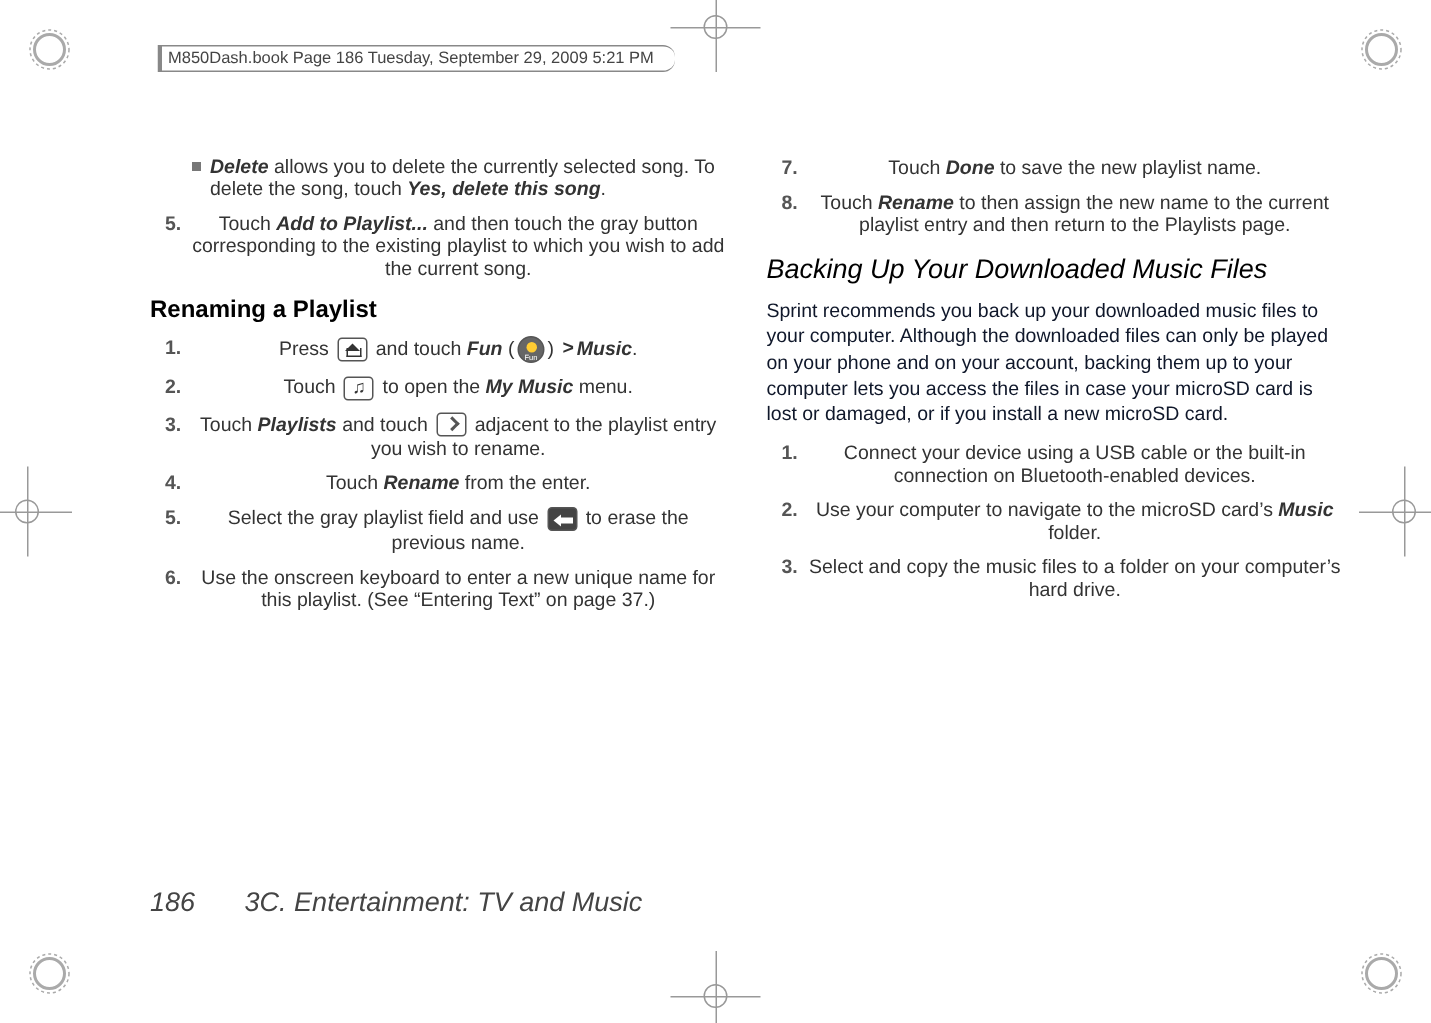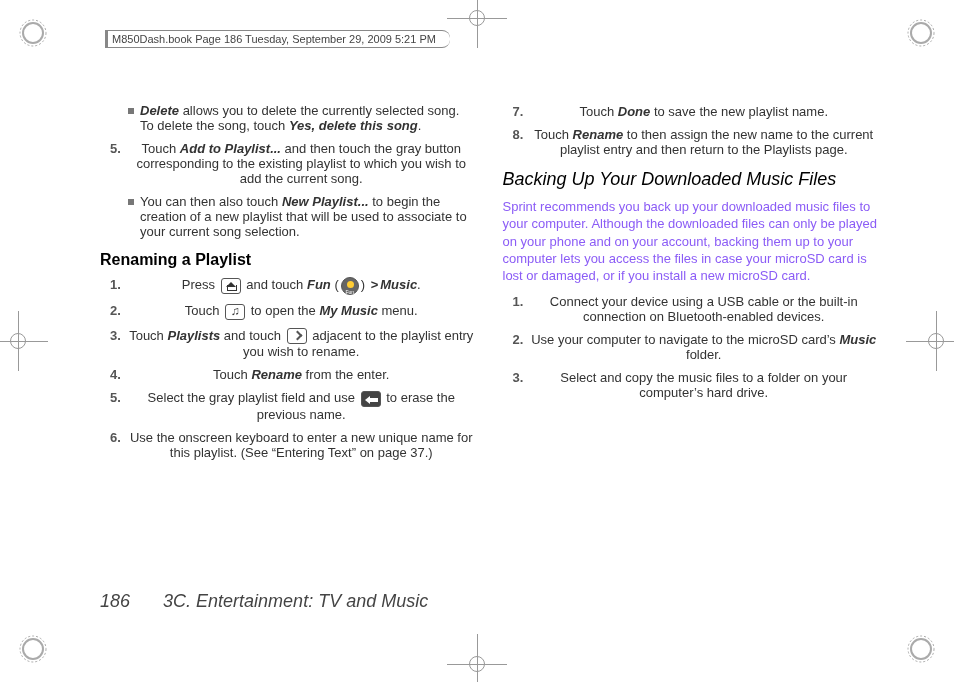--- a/index.html
+++ b/index.html
@@ -52,27 +52,27 @@
     padding: 2px 14px 2px 4px;
     border-left: 3px solid #888;
     border-radius: 0 8px 8px 0;
     text-align: right;
   }
 
   .page {
     position: absolute;
     top: 100px;
     left: 100px;
-    right: 77px;
+    right: 60px;
     height: 500px;
     display: flex;
     gap: 28px;
   }
   .col { flex: 1; }
-  .col p, .col li { line-height: 1.33; color: #8b5cf6; }
+  .col p, .col li { line-height: 1.33; color: #0f172a; }
   .bullet-item { display:flex; margin: 3px 0 8px 28px; }
   .bullet-dot { flex: 0 0 auto; width: 6px; height:6px; background:#777; margin:5px 6px 0 0; }
   .num-item { display:flex; margin: 4px 0 8px 10px; }
   .num-item .n { flex:0 0 18px; font-weight:bold; color:#555; }
   .num-item .t { flex:1;text-align:center; }
   .h2 {
     font-family: Arial, sans-serif;
     font-size: 16px;
     color: #000000;
     margin: 12px 0 8px 0;
@@ -174,26 +174,20 @@
       </div>
     </div>
 
     <div class="num-item">
       <div class="n">5.</div>
       <div class="t">
         <span>Touch </span><span class="ital">Add to Playlist...</span><span> and then touch the gray button corresponding to the existing playlist to which you wish to add the current song.</span>
       </div>
     </div>
 
-    <div class="bullet-item">
-      <div class="bullet-dot"></div>
-      <div>
-        <span>You can then also touch </span><span class="ital">New Playlist...</span><span> to begin the creation of a new playlist that will be used to associate to your current song selection.</span>
-      </div>
-    </div>
 
     <div class="h2">Renaming a Playlist</div>
 
     <div class="num-item">
       <div class="n">1.</div>
       <div class="t">
         <span>Press </span><span class="inline-icon home"></span><span> and touch </span><span class="ital">Fun</span><span> (</span><span class="inline-icon round"></span><span>) </span><span class="gt">&gt;</span><span class="ital">Music</span><span>.</span>
       </div>
     </div>
 

